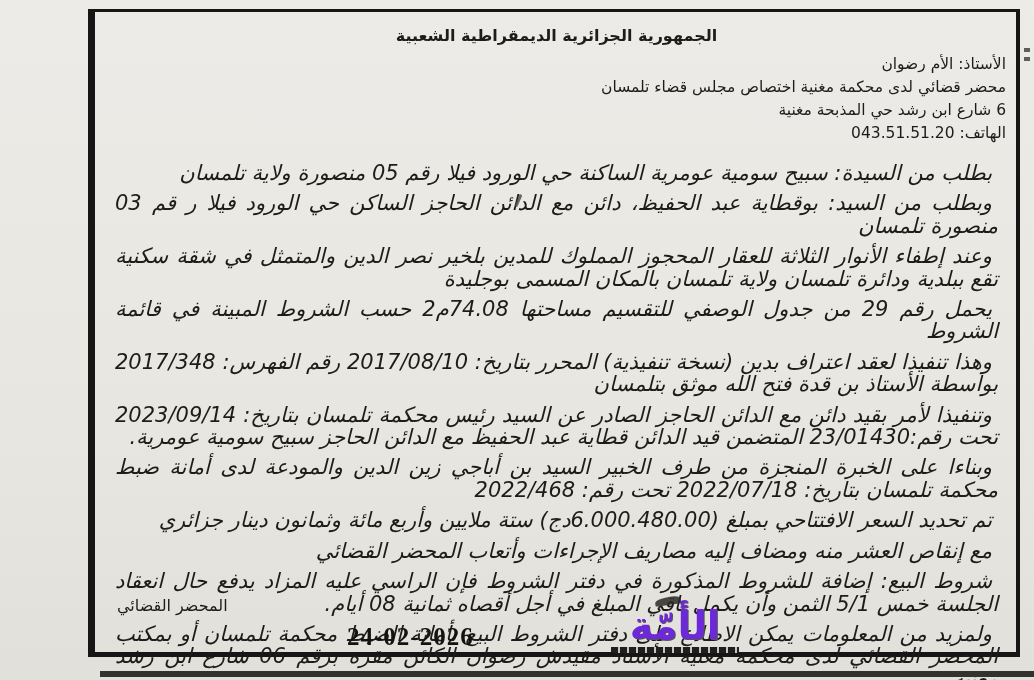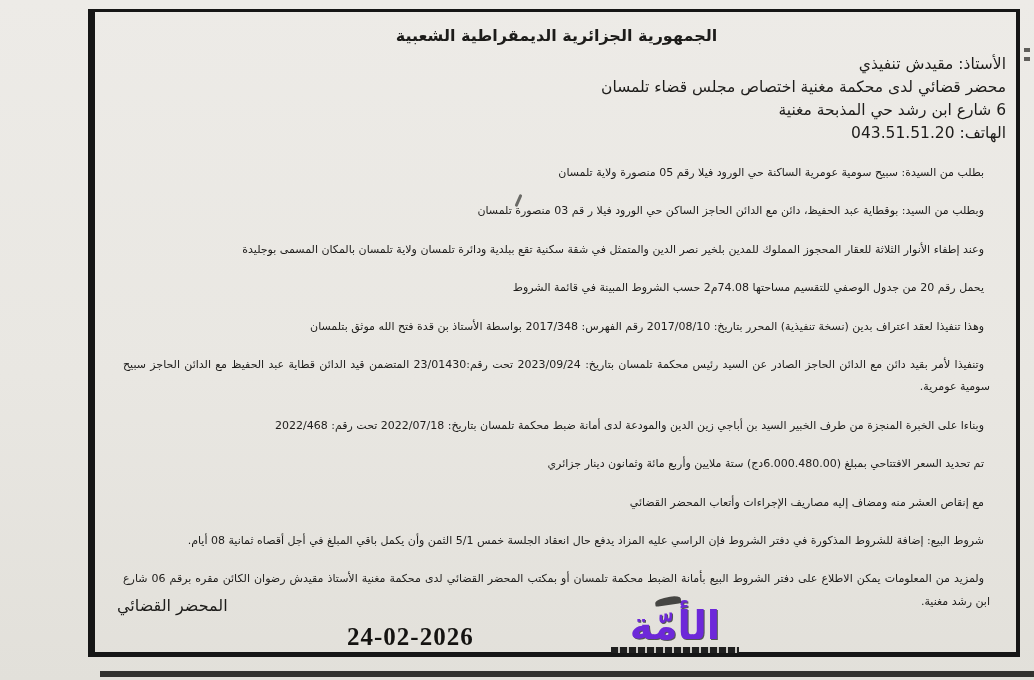--- a/index.html
+++ b/index.html
@@ -19,22 +19,22 @@
     text-align:center;font-weight:bold;font-size:16px;margin:0 0 8px 0;
   }
   .office p{
     margin:0;text-align:right;font-size:15.5px;line-height:23px;font-weight:500;
   }
   .announce{margin-top:6px;text-align:center;}
   .announce .t1{margin:0;font-weight:bold;font-size:16.5px;line-height:23px;}
   .announce .t2{margin:0;font-weight:bold;font-size:15.5px;line-height:23px;}
   .body{margin-top:17px;direction:rtl;}
   .body p{
-    margin:16px;font-size:11px;line-height:22.4px;
-    text-align:justify;text-align-last:right;text-indent:6px;
+    margin:8px;font-size:21px;line-height:22.4px;
+    text-align:justify;text-align-last:right;text-indent:6px;font-style:italic;
   }
   .signature{
     position:absolute;left:22px;top:584px;font-size:16px;
   }
   .pub-date{
     position:absolute;left:252px;bottom:1px;
     font-family:"Liberation Serif","DejaVu Serif",serif;
     font-weight:bold;font-size:25px;letter-spacing:1px;color:#141311;
   }
   .newspaper-logo{
@@ -68,34 +68,34 @@
   }
 </style>
 </head>
 <body>
 
 <div class="frame" dir="rtl">
 
   <h1 class="republic-title">الجمهورية الجزائرية الديمقراطية الشعبية</h1>
 
   <div class="office">
-    <p>الأستاذ: مقيدش تنفيذي</p>
+    <p>الأستاذ: الأم رضوان</p>
     <p>محضر قضائي لدى محكمة مغنية اختصاص مجلس قضاء تلمسان</p>
     <p>6 شارع ابن رشد حي المذبحة مغنية</p>
     <p>الهاتف: 043.51.51.20</p>
   </div>
 
 
   <div class="body">
     <p>بطلب من السيدة: سبيح سومية عومرية الساكنة حي الورود فيلا رقم 05 منصورة ولاية تلمسان</p>
     <p>وبطلب من السيد: بوقطاية عبد الحفيظ، دائن مع الدائن الحاجز الساكن حي الورود فيلا ر قم 03 منصورة تلمسان</p>
     <p>وعند إطفاء الأنوار الثلاثة للعقار المحجوز المملوك للمدين بلخير نصر الدين والمتمثل في شقة سكنية تقع ببلدية ودائرة تلمسان ولاية تلمسان بالمكان المسمى بوجليدة</p>
-    <p>يحمل رقم 20 من جدول الوصفي للتقسيم مساحتها 74.08م2 حسب الشروط المبينة في قائمة الشروط</p>
+    <p>يحمل رقم 29 من جدول الوصفي للتقسيم مساحتها 74.08م2 حسب الشروط المبينة في قائمة الشروط</p>
     <p>وهذا تنفيذا لعقد اعتراف بدين (نسخة تنفيذية) المحرر بتاريخ: 2017/08/10 رقم الفهرس: 2017/348 بواسطة الأستاذ بن قدة فتح الله موثق بتلمسان</p>
-    <p>وتنفيذا لأمر بقيد دائن مع الدائن الحاجز الصادر عن السيد رئيس محكمة تلمسان بتاريخ: 2023/09/24 تحت رقم:23/01430 المتضمن قيد الدائن قطاية عبد الحفيظ مع الدائن الحاجز سبيح سومية عومرية.</p>
+    <p>وتنفيذا لأمر بقيد دائن مع الدائن الحاجز الصادر عن السيد رئيس محكمة تلمسان بتاريخ: 2023/09/14 تحت رقم:23/01430 المتضمن قيد الدائن قطاية عبد الحفيظ مع الدائن الحاجز سبيح سومية عومرية.</p>
     <p>وبناءا على الخبرة المنجزة من طرف الخبير السيد بن أباجي زين الدين والمودعة لدى أمانة ضبط محكمة تلمسان بتاريخ: 2022/07/18 تحت رقم: 2022/468</p>
     <p>تم تحديد السعر الافتتاحي بمبلغ (6.000.480.00دج) ستة ملايين وأربع مائة وثمانون دينار جزائري</p>
     <p>مع إنقاص العشر منه ومضاف إليه مصاريف الإجراءات وأتعاب المحضر القضائي</p>
     <p>شروط البيع: إضافة للشروط المذكورة في دفتر الشروط فإن الراسي عليه المزاد يدفع حال انعقاد الجلسة خمس 5/1 الثمن وأن يكمل باقي المبلغ في أجل أقصاه ثمانية 08 أيام.</p>
     <p>ولمزيد من المعلومات يمكن الاطلاع على دفتر الشروط البيع بأمانة الضبط محكمة تلمسان أو بمكتب المحضر القضائي لدى محكمة مغنية الأستاذ مقيدش رضوان الكائن مقره برقم 06 شارع ابن رشد مغنية.</p>
   </div>
 
   <span class="signature">المحضر القضائي</span>
 
   <span class="pub-date" dir="ltr">24-02-2026</span>

